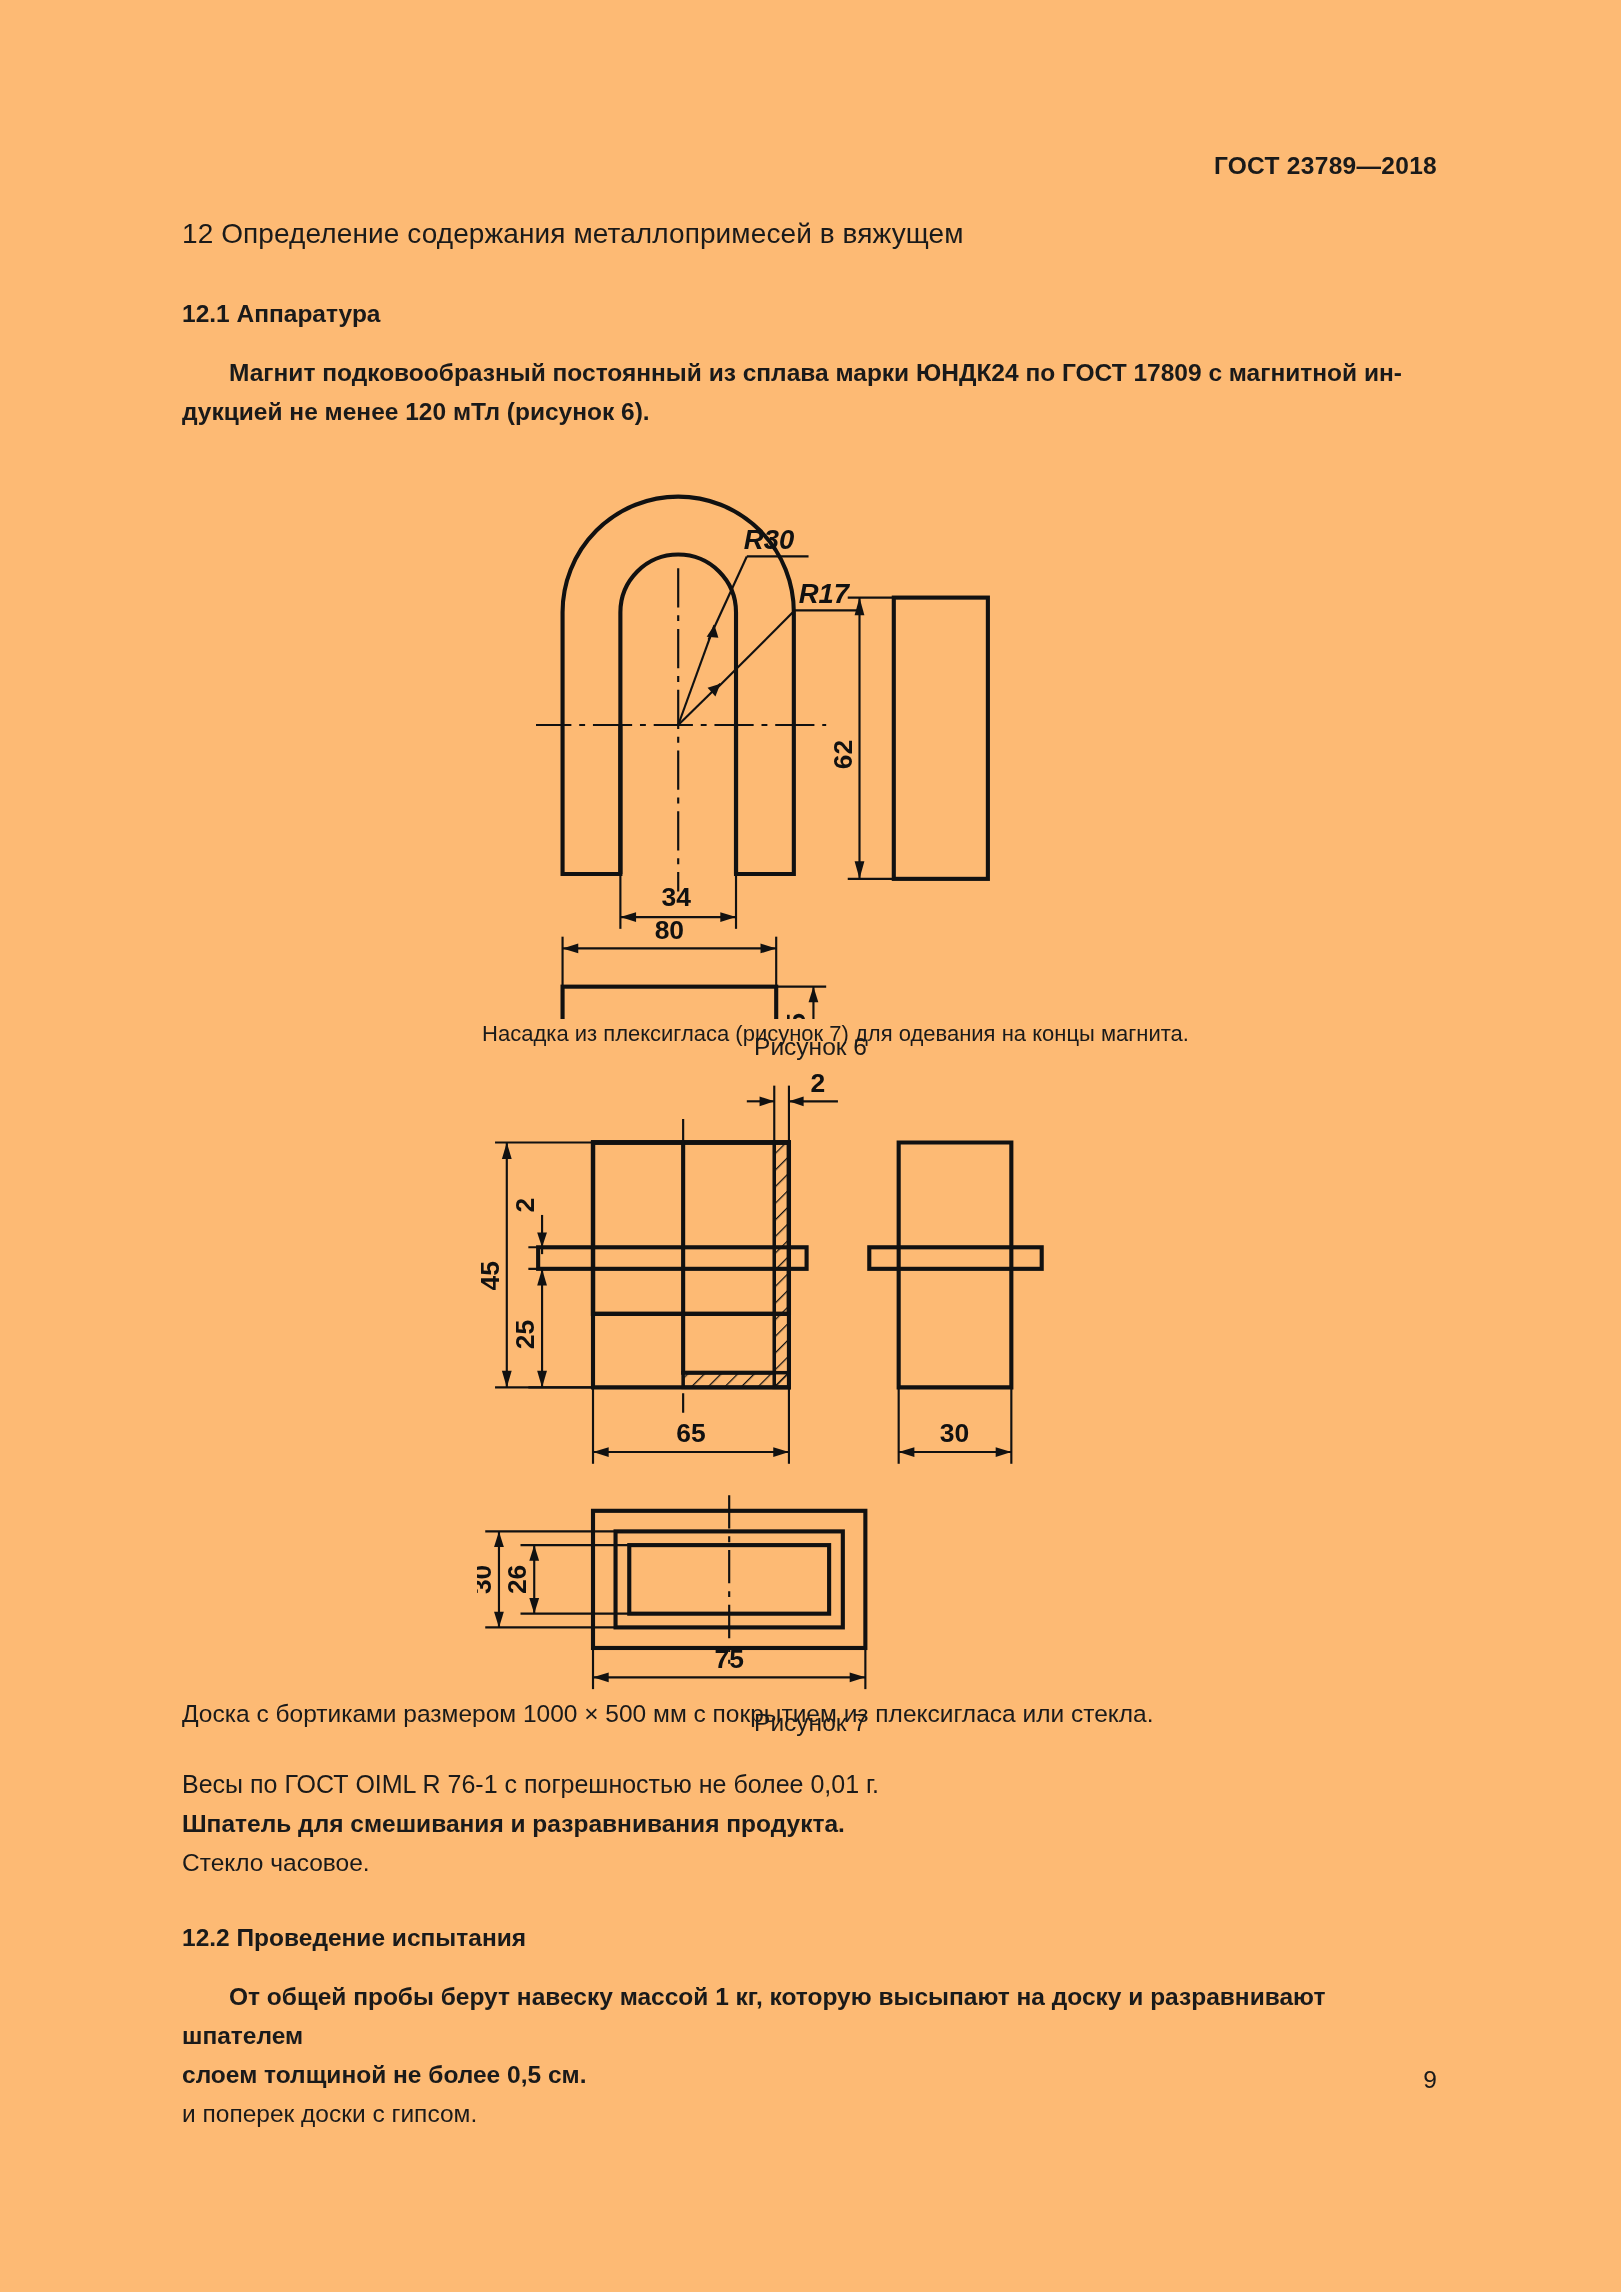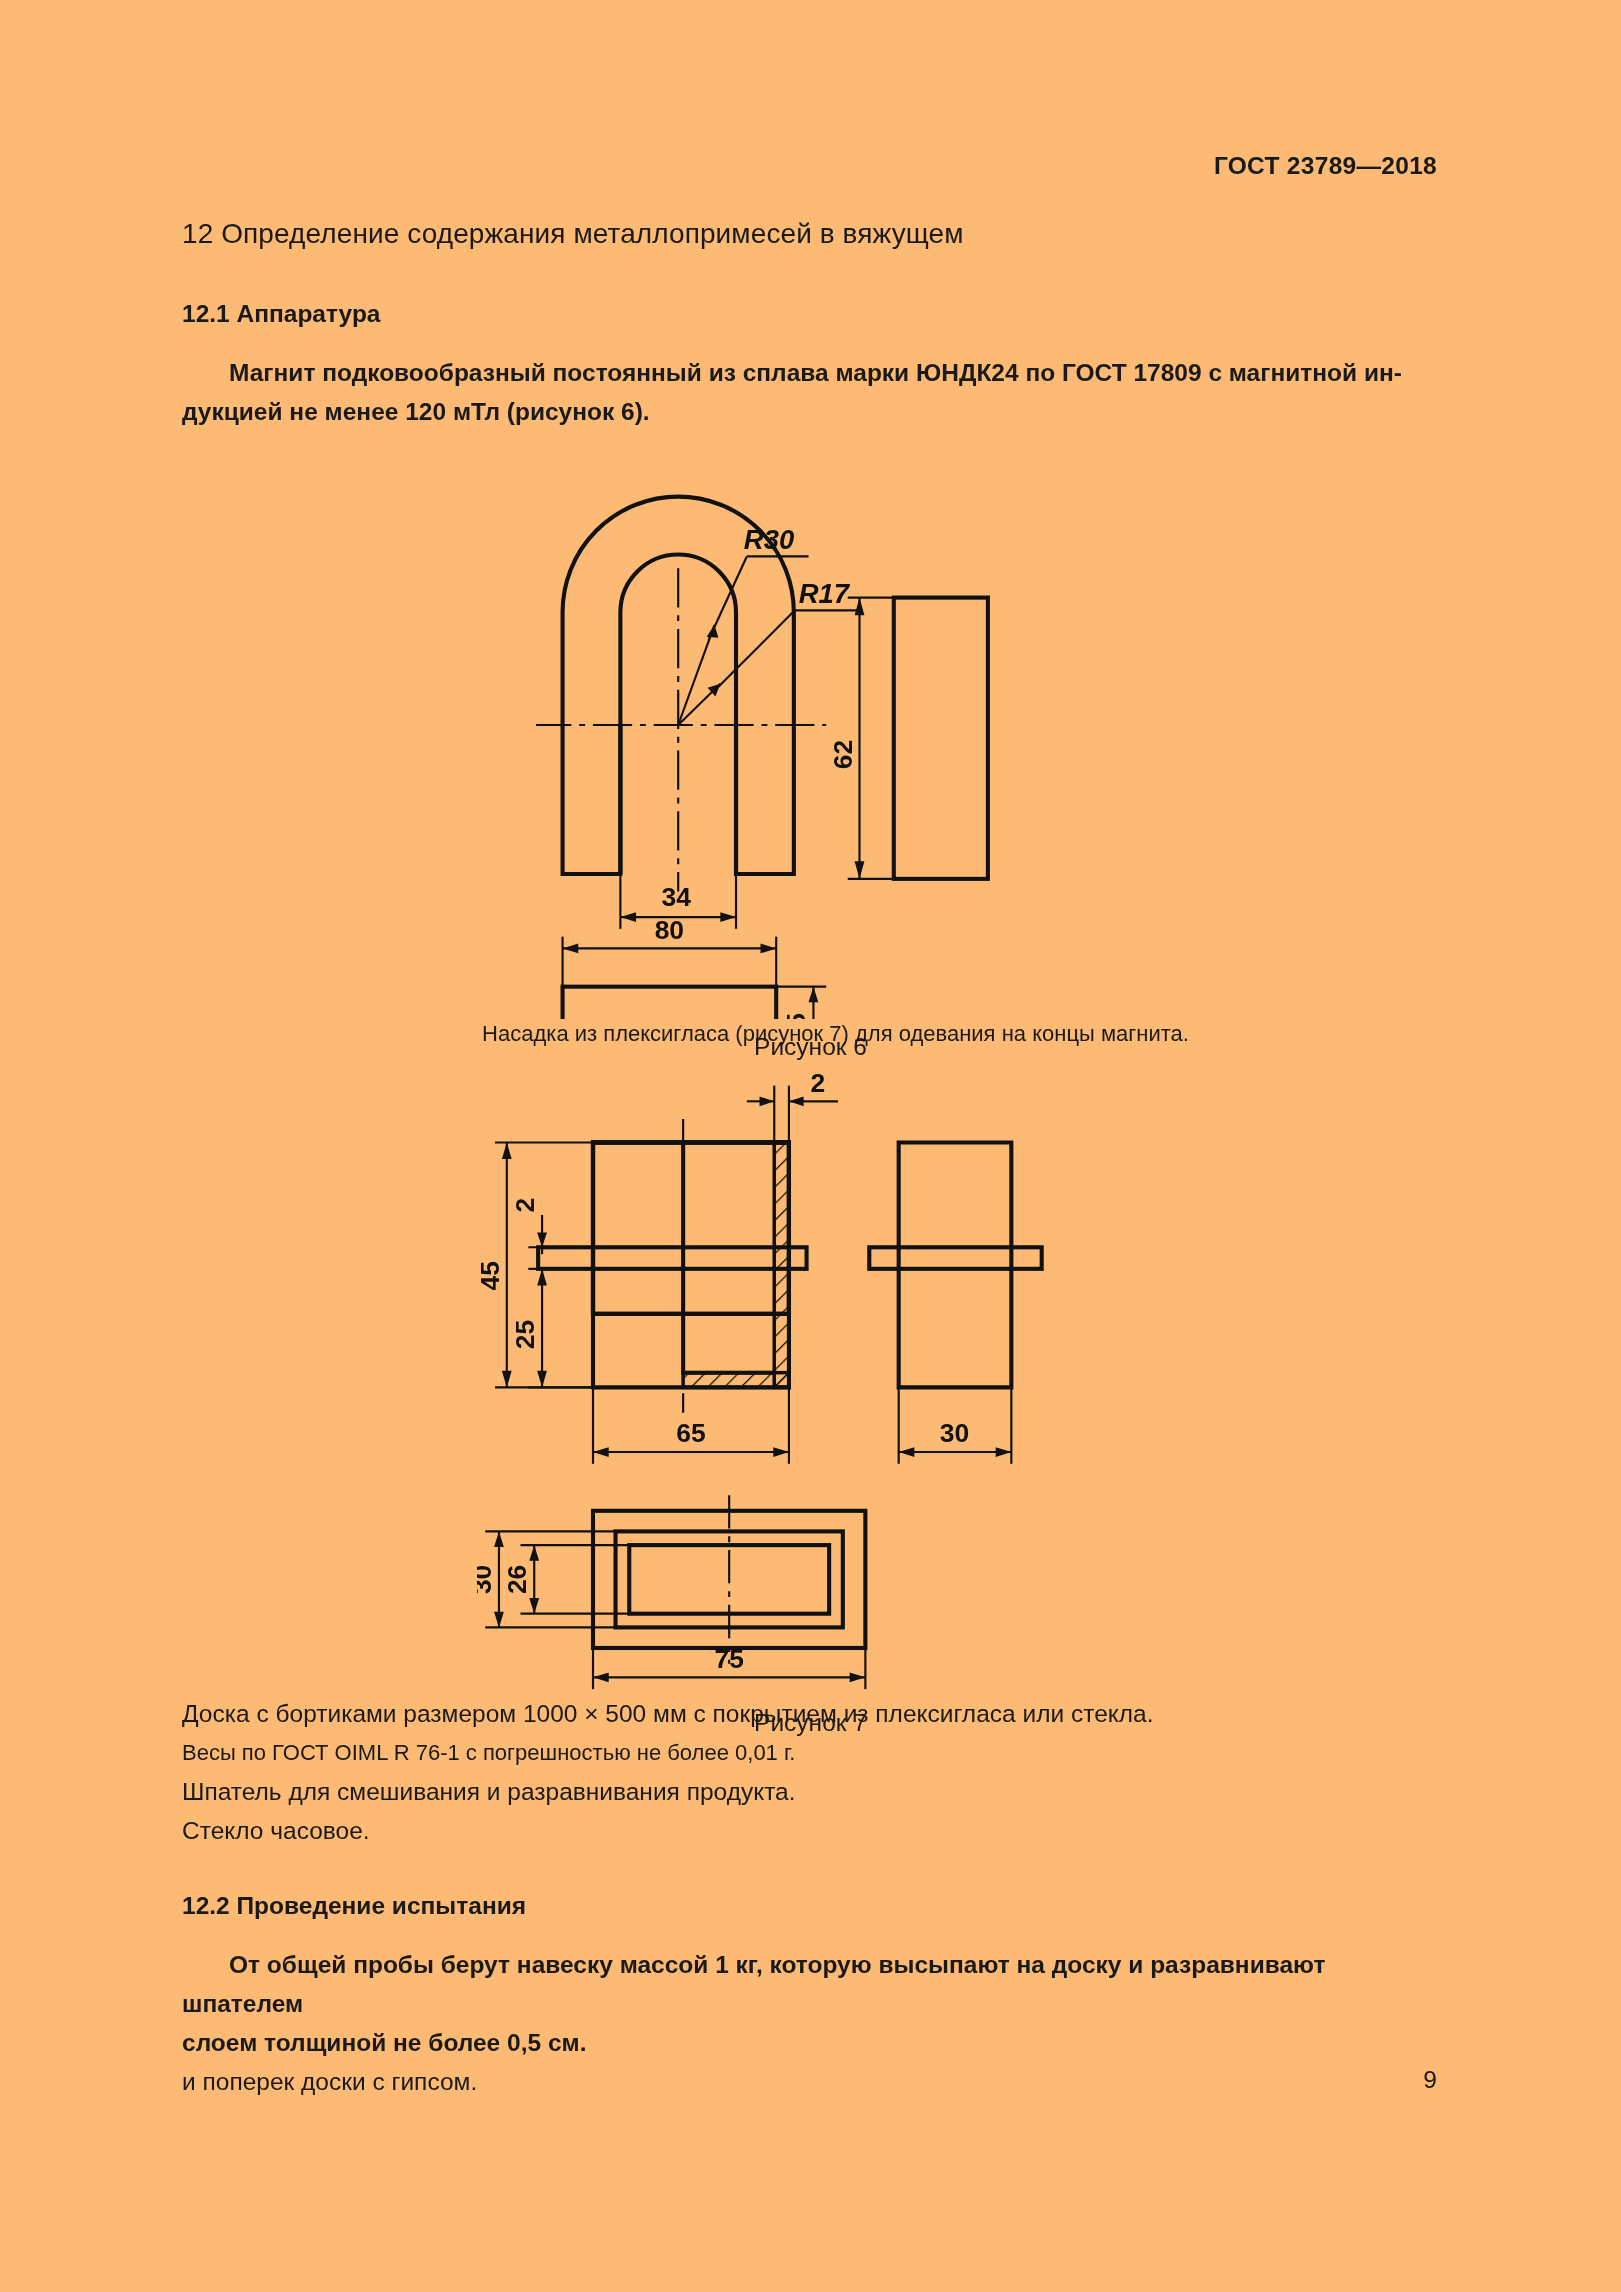--- a/index.html
+++ b/index.html
@@ -292,22 +292,22 @@
       <polygon points="396,622 380,617 380,627" fill="#111"></polygon>
       <text class="dim-text" x="257" y="612" text-anchor="middle">75</text>
     </svg>
 
     <div class="fig-caption">Рисунок 7</div>
   </div>
 
   <div style="position:absolute; left:182px; top:1694px; width:1260px;">
 
     <div class="line" style="font-size:24.5px; line-height:39px;">Доска с бортиками размером 1000 × 500 мм с покрытием из плексигласа или стекла.</div>
-    <div class="line" style="font-size:22px; line-height:39px;">Весы по ГОСТ OIML R 76-1 с погрешностью не более 0,01 г.</div>
-    <div class="line" style="font-size:24.5px; line-height:39px;">Шпатель для смешивания и разравнивания продукта.</div>
+    <div class="line" style="font-size:25px; line-height:39px;margin-top:32px;">Весы по ГОСТ OIML R 76-1 с погрешностью не более 0,01 г.</div>
+    <div class="line" style="font-size:24.5px; line-height:39px;font-weight:bold;">Шпатель для смешивания и разравнивания продукта.</div>
     <div class="line" style="font-size:24.5px; line-height:39px;">Стекло часовое.</div>
 
     <h2 class="subsection-title" style="margin-top:41px;">12.2  Проведение испытания</h2>
 
     <div class="para-block">
       <div class="line" style="text-indent:47px;">От общей пробы берут навеску массой 1 кг, которую высыпают на доску и разравнивают шпателем</div>
       <div class="line">слоем толщиной не более 0,5 см.</div>
     </div>
 
     <div>

